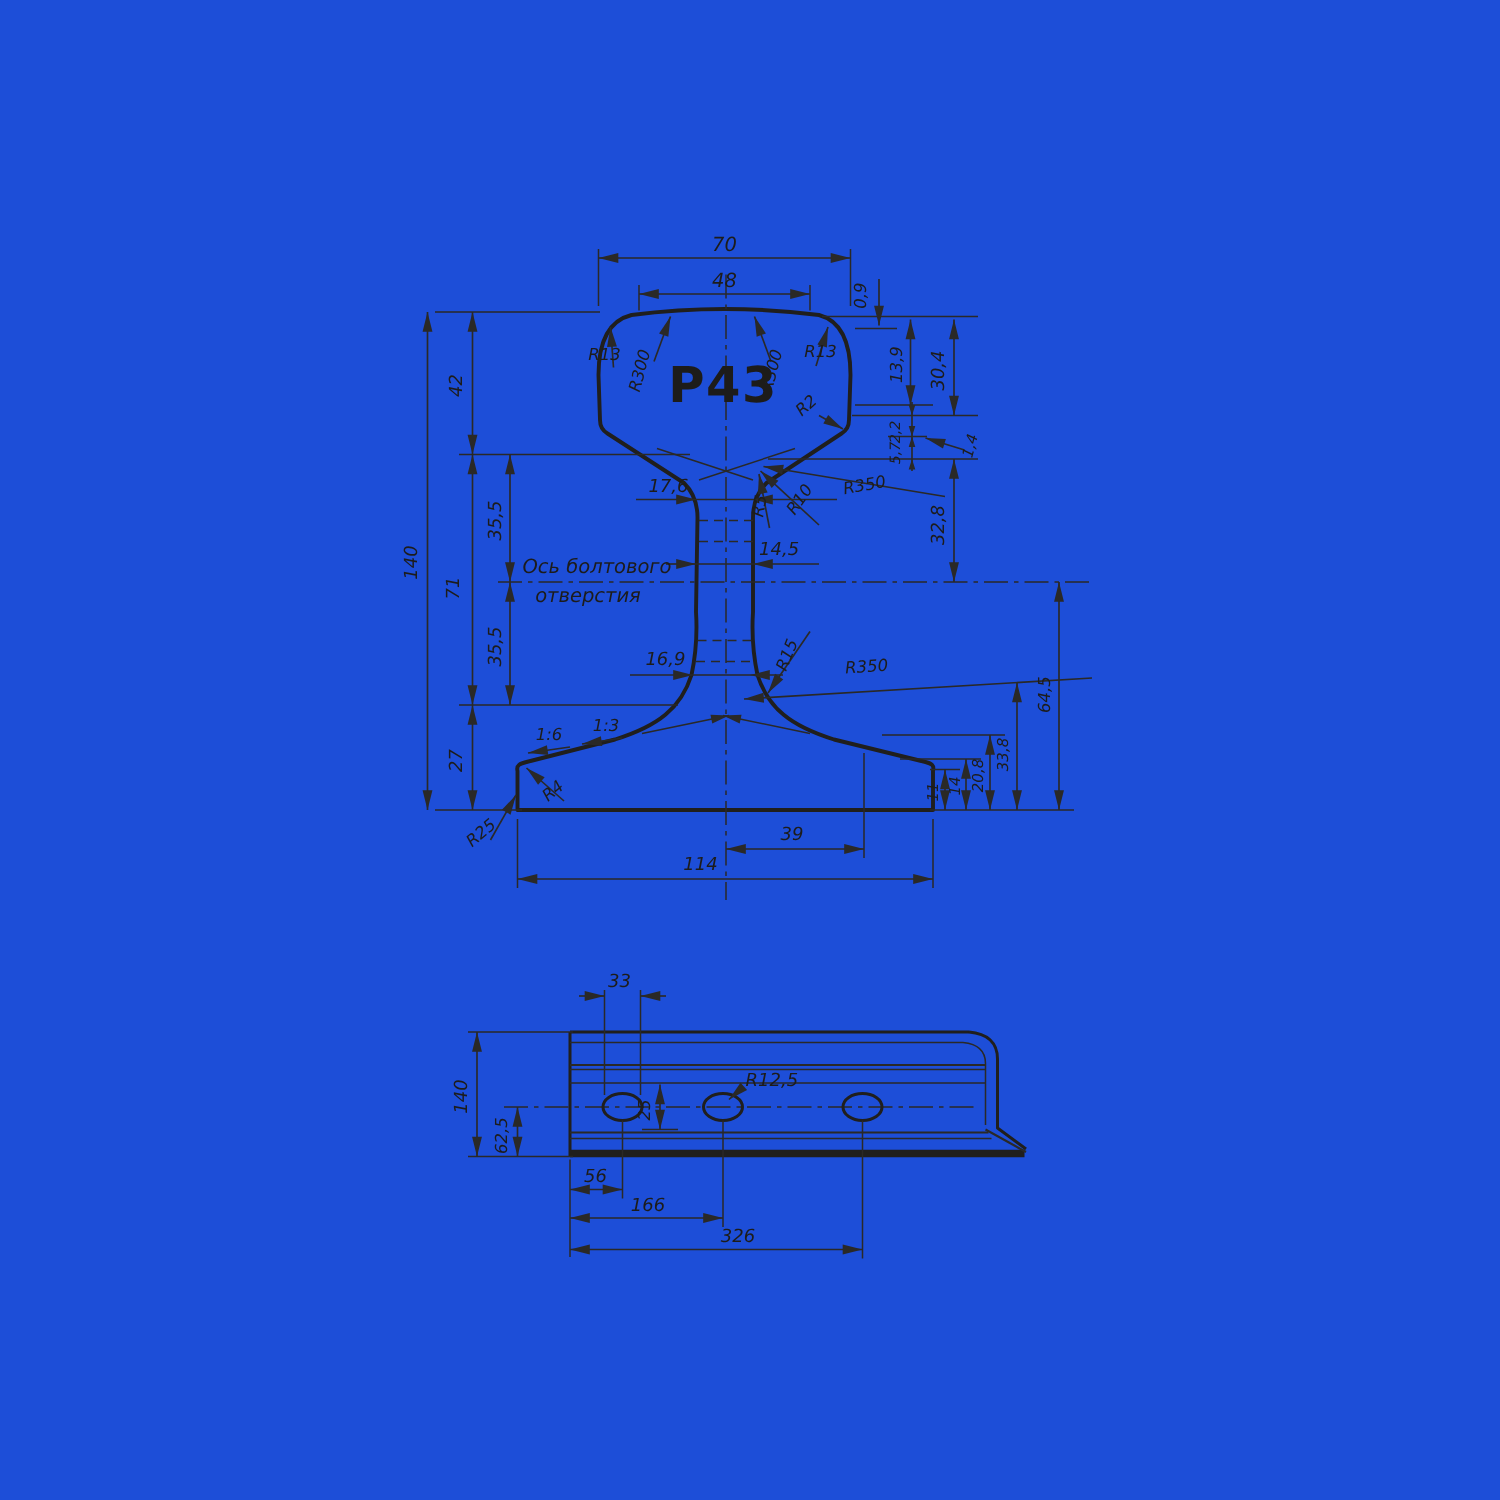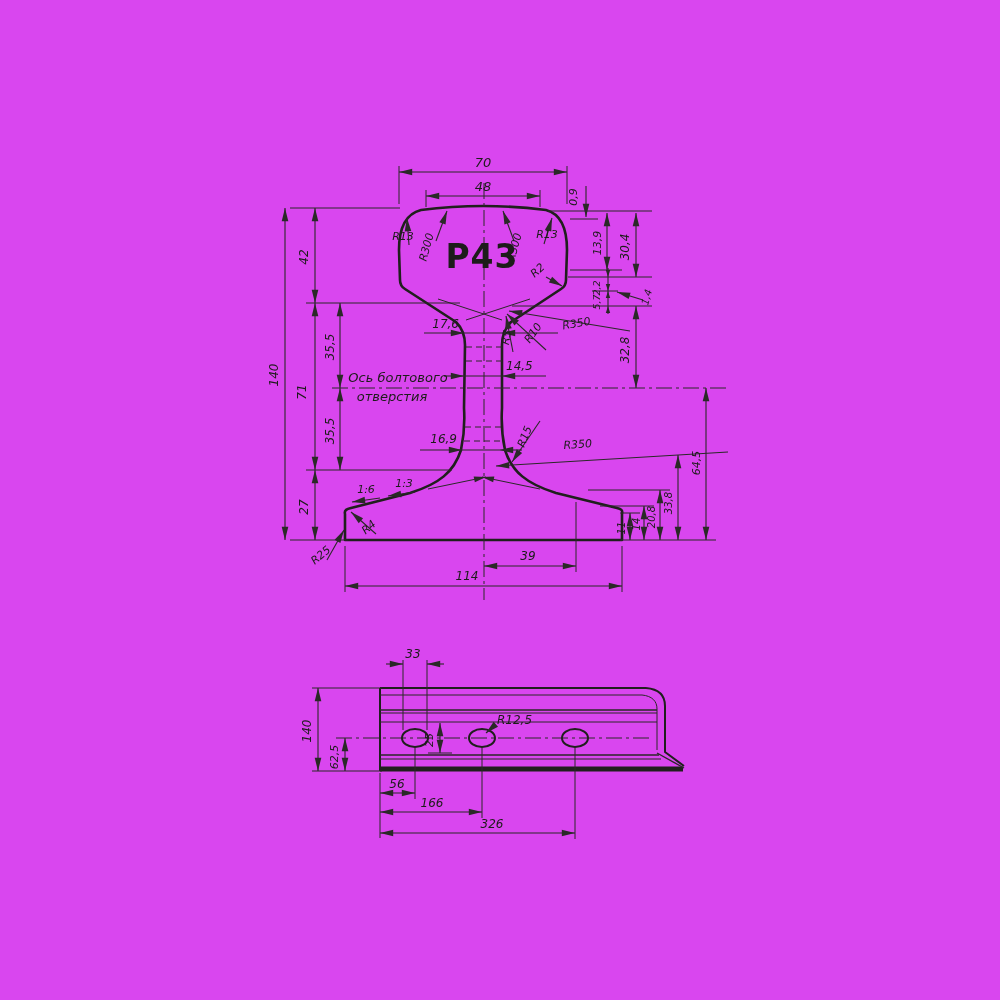--- a/index.html
+++ b/index.html
@@ -1,16 +1,16 @@
 <!DOCTYPE html>
 <html><head>
 <meta charset="utf-8">
 <style>
   html,body{margin:0;padding:0;background:#e8e8e8;}
-  .page{width:1000px;height:1000px;background:#d946ef;position:relative;margin:0 auto;
+  .page{width:1000px;height:1000px;background:#1d4ed8;position:relative;margin:0 auto;
         font-family:"DejaVu Sans",sans-serif;}
   svg{position:absolute;left:0;top:0;}
   .ol{fill:none;stroke:#201f1d;stroke-width:2.6;stroke-linejoin:round;}
   .ol2{fill:none;stroke:#201f1d;stroke-width:2;stroke-linejoin:round;}
   .thin{fill:none;stroke:#2a2927;stroke-width:1;}
   .med{fill:none;stroke:#2a2927;stroke-width:1.4;}
   .thick{fill:none;stroke:#201f1d;stroke-width:5;}
   .dim{fill:none;stroke:#2a2927;stroke-width:1.1;}
   .d2{marker-start:url(#aS);marker-end:url(#aE);}
   .de{marker-end:url(#aE);}

